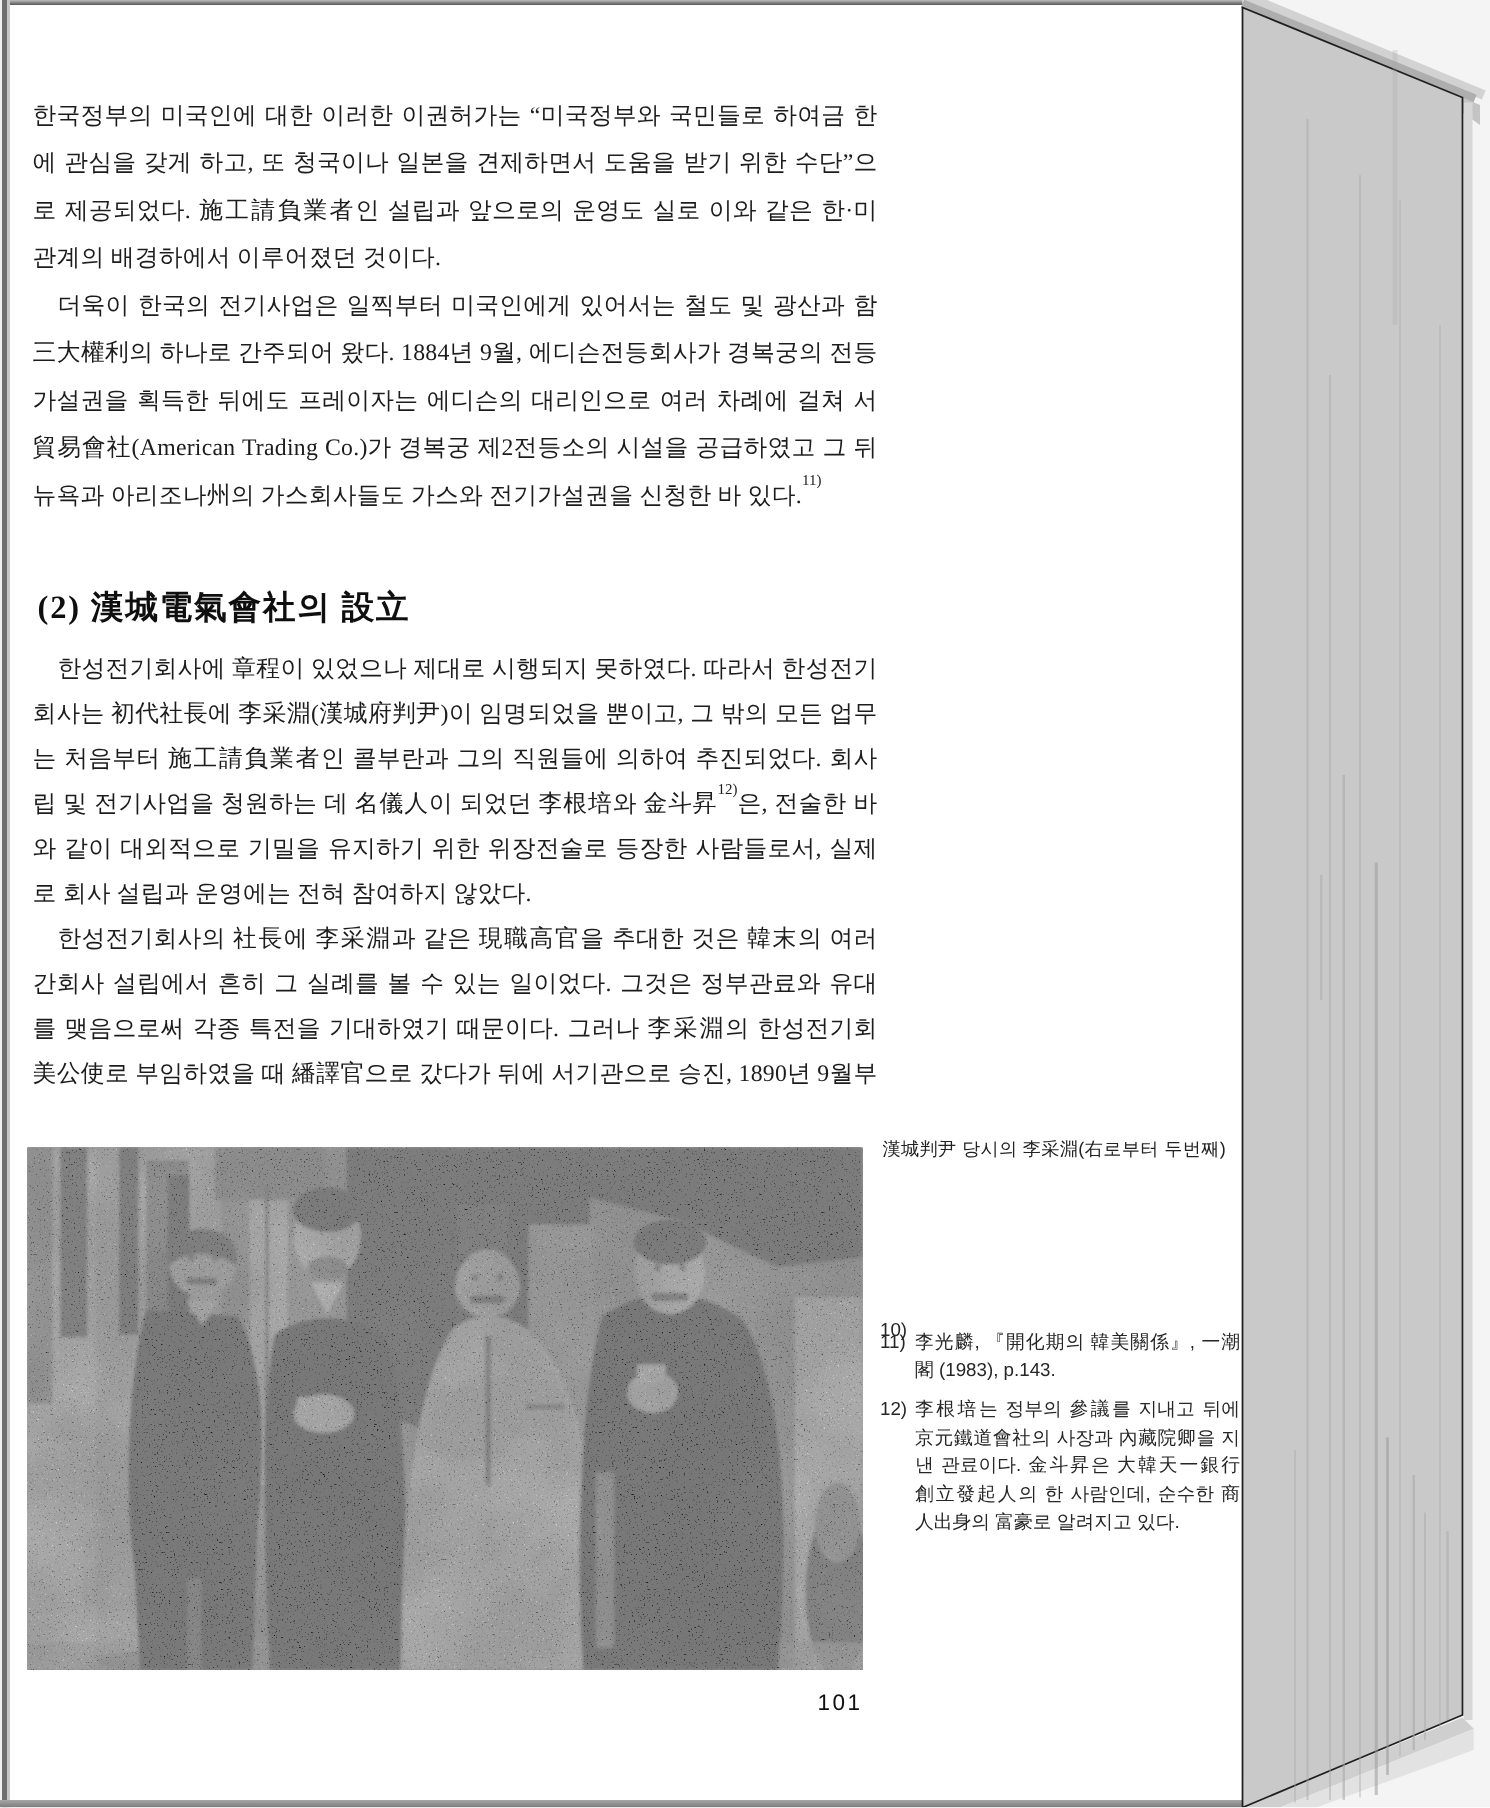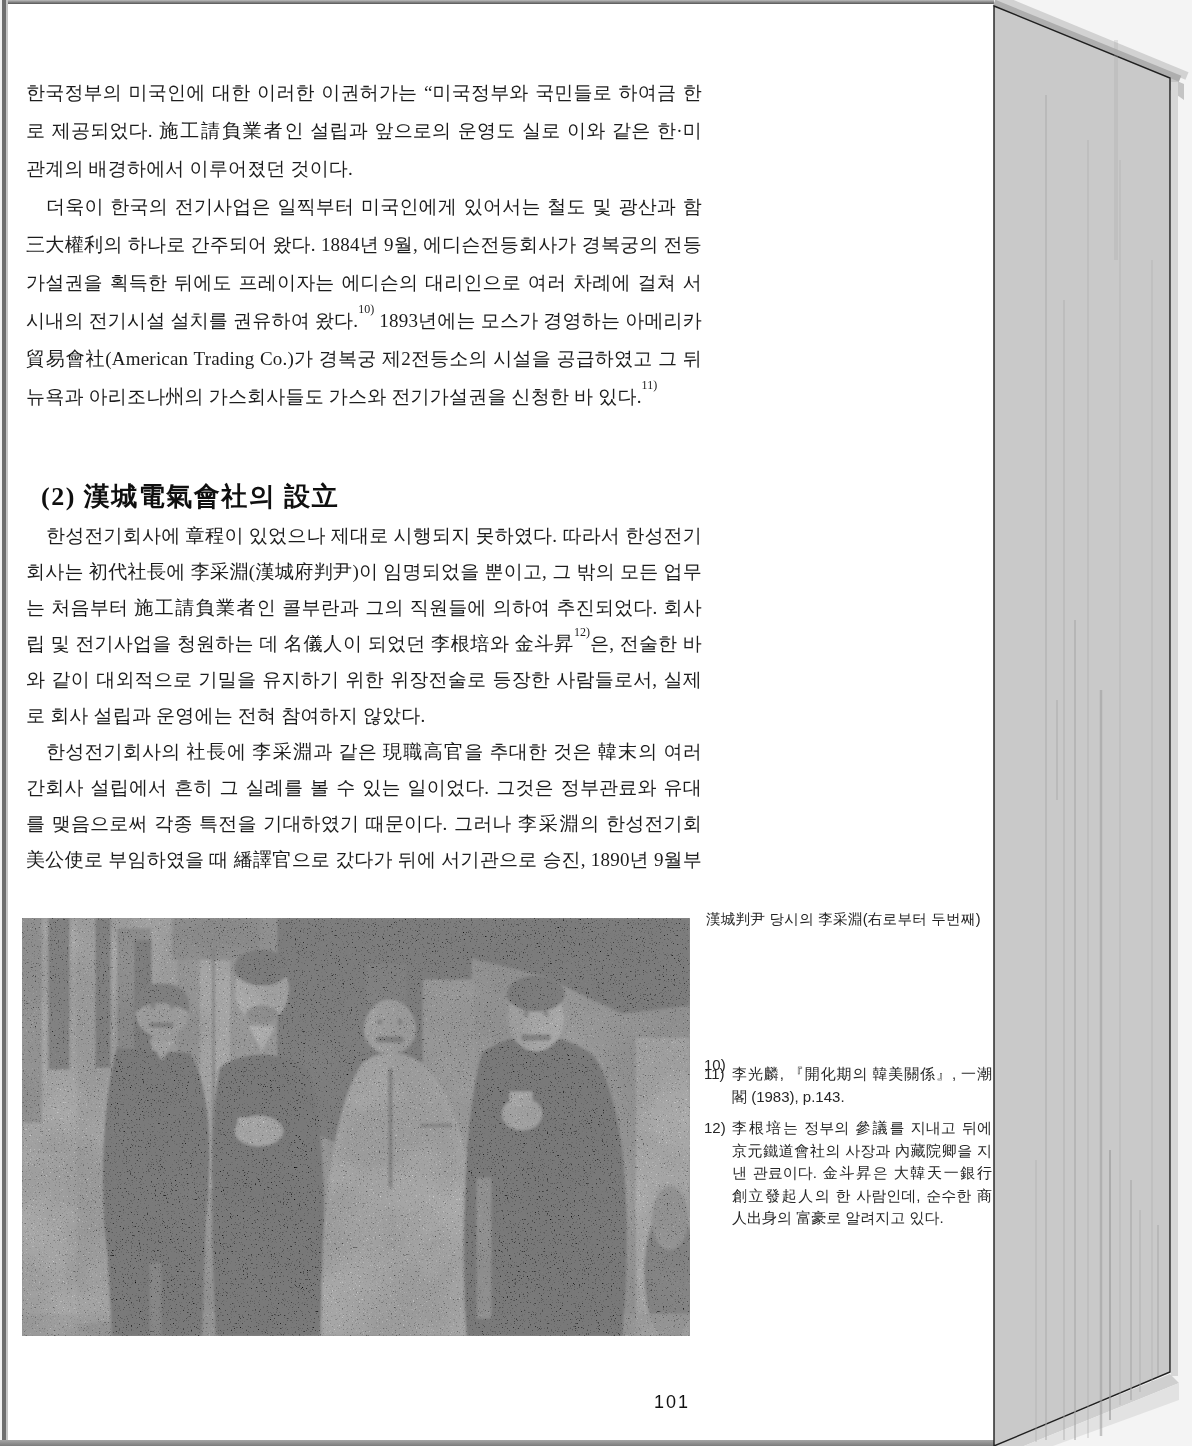--- a/index.html
+++ b/index.html
@@ -15,60 +15,60 @@
                background:linear-gradient(#a6a6a6,#7c7c7c);}
   
   .main-text{position:absolute;left:26px;top:74px;width:676px;}
   .section-text{position:absolute;left:26px;top:518px;width:676px;}
   .line{font-size:19px;line-height:38px;height:38px;color:#1c1c1c;
         text-align:justify;text-align-last:justify;letter-spacing:.2px;overflow:hidden;}
   .section-text .line{line-height:36px;height:36px;}
   .para.indent .line:first-child{text-indent:20px;}
   .line.short-last{text-align-last:left;}
   sup.fn-mark{font-size:12px;line-height:0;position:relative;top:-7px;letter-spacing:0;}
-  .section-heading{position:absolute;left:26px;top:464px;margin:15px;
+  .section-heading{position:absolute;left:26px;top:464px;margin:4px;
                    font-size:26px;font-weight:bold;color:#0f0f0f;letter-spacing:1.5px;}
   
   .photo-wrap{position:absolute;left:22px;top:918px;width:668px;height:418px;
               filter:grayscale(1) contrast(1.05);background:#8f8f8f;}
   .photo-wrap svg{display:block;}
   .photo-caption{position:absolute;left:706px;top:910px;width:282px;
                  font-family:"Liberation Sans","DejaVu Sans",sans-serif;
                  font-size:14.5px;color:#222;letter-spacing:.3px;}
   
   .footnotes{position:absolute;left:704px;top:1054px;width:288px;
              font-family:"Liberation Sans","DejaVu Sans",sans-serif;}
   .footnote{position:relative;padding-left:28px;margin-bottom:9px;
             font-size:15px;line-height:22.5px;color:#262626;text-align:justify;word-break:break-all;}
   .fn-num{position:absolute;left:0;top:0;}
   
   .page-number{position:absolute;left:654px;top:1352px;
                font-family:"Liberation Sans","DejaVu Sans",sans-serif;
-               font-size:18px;color:#111;letter-spacing:2px;margin-top:40px;}
+               font-size:18px;color:#111;letter-spacing:2px;}
   
   .stack{position:absolute;left:988px;top:0;}
 </style>
 </head>
 <body>
 
 <div class="stage">
 
   <div class="paper">
 
     <div class="main-text">
         <div class="para">
           <div class="line">한국정부의 미국인에 대한 이러한 이권허가는 “미국정부와 국민들로 하여금 한국</div>
+          <div class="line">에 관심을 갖게 하고, 또 청국이나 일본을 견제하면서 도움을 받기 위한 수단”으</div>
           <div class="line">로 제공되었다.  施工請負業者인 설립과 앞으로의 운영도 실로 이와 같은 한·미</div>
           <div class="line short-last">관계의 배경하에서 이루어졌던 것이다.</div>
         </div>
         <div class="para indent">
           <div class="line">더욱이 한국의 전기사업은 일찍부터 미국인에게 있어서는 철도 및 광산과 함께</div>
           <div class="line">三大權利의 하나로 간주되어 왔다.  1884년 9월, 에디슨전등회사가 경복궁의 전등</div>
           <div class="line">가설권을 획득한 뒤에도 프레이자는 에디슨의 대리인으로 여러 차례에 걸쳐 서울</div>
-          <div class="line">시내의 전기시설 설치를 권유하여 왔다.<sup class="fn-mark">10)</sup> 1893년에는 모스가 경영하는 아메리카</div>
           <div class="line">貿易會社(American Trading Co.)가 경복궁 제2전등소의 시설을 공급하였고 그 뒤</div>
           <div class="line short-last">뉴욕과 아리조나州의 가스회사들도 가스와 전기가설권을 신청한 바 있다.<sup class="fn-mark">11)</sup></div>
         </div>
       </div>
 
     <h2 class="section-heading">(2) 漢城電氣會社의 設立</h2>
 
     <div class="section-text">
         <div class="para indent">
           <div class="line">한성전기회사에 章程이 있었으나 제대로 시행되지 못하였다.  따라서 한성전기</div>

